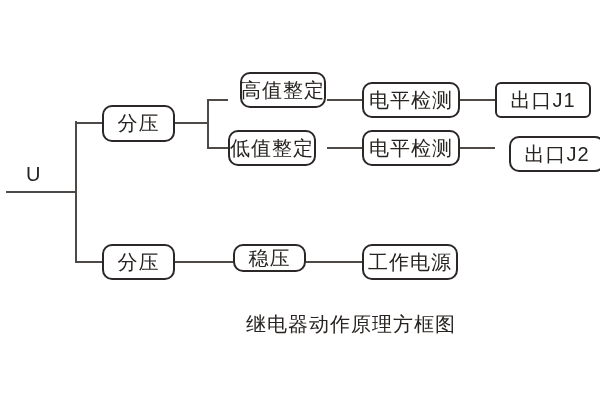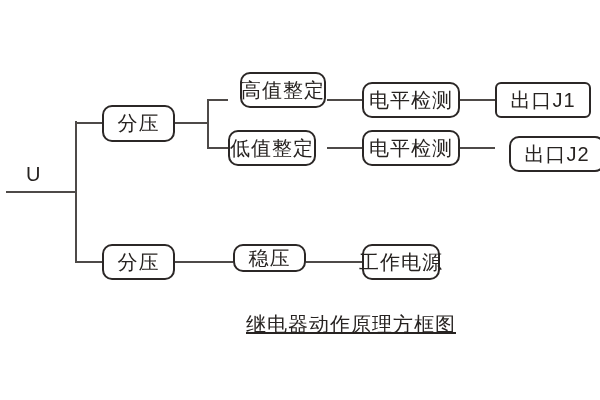--- a/index.html
+++ b/index.html
@@ -64,17 +64,17 @@
   <div class="box" style="left:228px;top:130px;width:88px;height:36px;">低值整定</div>
 
   <div class="box" style="left:362px;top:130px;width:98px;height:36px;">电平检测</div>
 
   <div class="box" style="left:495px;top:136px;width:96px;height:36px;margin-left:14px;">出口J2</div>
 
   <div class="box" style="left:102px;top:244px;width:73px;height:36px;">分压</div>
 
   <div class="box" style="left:233px;top:244px;width:73px;height:28px;">稳压</div>
 
-  <div class="box" style="left:362px;top:244px;width:78px;height:36px;">工作电源</div>
+  <div class="box" style="left:362px;top:244px;width:96px;height:36px;">工作电源</div>
 
-  <div class="caption" style="left:246px;top:311px;text-decoration:underline;">继电器动作原理方框图</div>
+  <div class="caption" style="left:246px;top:311px;">继电器动作原理方框图</div>
 
 </div>
 
 </body></html>

